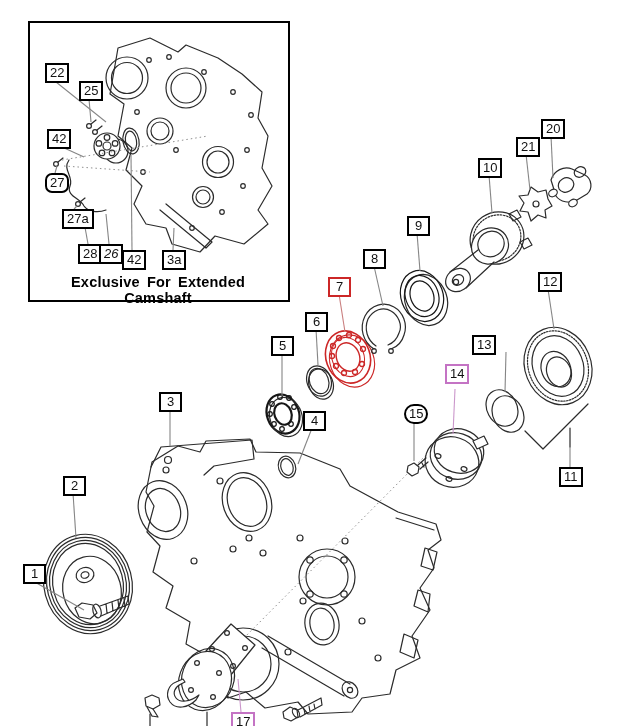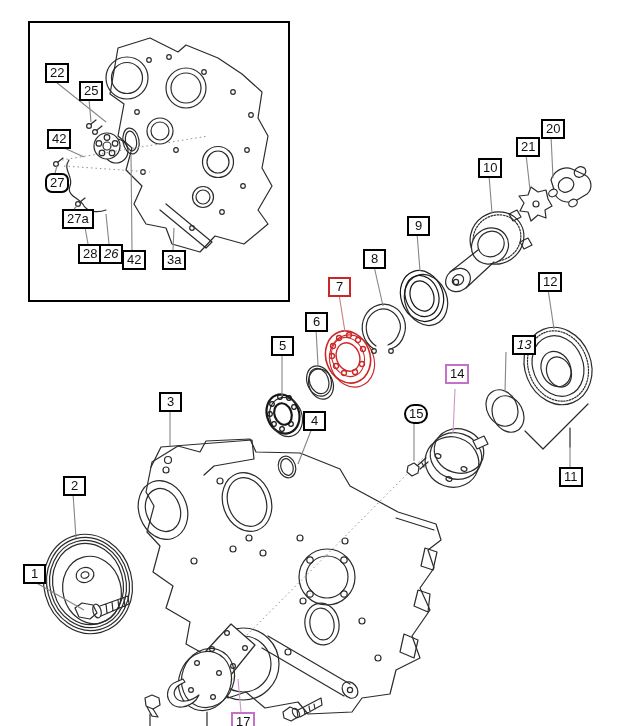--- a/index.html
+++ b/index.html
@@ -328,41 +328,42 @@
         <polyline points="170,409 170,446" fill="none" stroke="#858585" stroke-width="1.1"></polyline>
         <polyline points="312,428 298,464" fill="none" stroke="#858585" stroke-width="1.1"></polyline>
         <polyline points="73,493 76,538" fill="none" stroke="#858585" stroke-width="1.1"></polyline>
         <polyline points="33,581 84,610" fill="none" stroke="#858585" stroke-width="1.1"></polyline>
         <polyline points="570,467 570,447" fill="none" stroke="#858585" stroke-width="1.1"></polyline>
         <polyline points="241,712 238,679" fill="none" stroke="#cb97cb" stroke-width="1.1"></polyline>
       </g>
 </svg>
 
 <div class="inset-box"></div>
+<div class="inset-title">Exclusive For Extended Camshaft</div>
 
 <div id="labels-layer">
       <div class="callout" style="left: 45px; top: 63px; border-color: rgb(0, 0, 0);">22</div>
       <div class="callout" style="left: 79px; top: 81px; border-color: rgb(0, 0, 0);">25</div>
       <div class="callout" style="left: 47px; top: 129px; border-color: rgb(0, 0, 0);">42</div>
       <div class="callout" style="left: 45px; top: 173px; border-color: rgb(0, 0, 0); border-radius: 7px;">27</div>
       <div class="callout" style="left: 62px; top: 209px; border-color: rgb(0, 0, 0);">27a</div>
       <div class="callout" style="left: 78px; top: 244px; border-color: rgb(0, 0, 0);">28</div>
       <div class="callout" style="left: 99px; top: 244px; border-color: rgb(0, 0, 0); font-style: italic;">26</div>
       <div class="callout" style="left: 122px; top: 250px; border-color: rgb(0, 0, 0);">42</div>
       <div class="callout" style="left: 162px; top: 250px; border-color: rgb(0, 0, 0);">3a</div>
       <div class="callout" style="left: 541px; top: 119px; border-color: rgb(0, 0, 0);">20</div>
       <div class="callout" style="left: 516px; top: 137px; border-color: rgb(0, 0, 0);">21</div>
       <div class="callout" style="left: 478px; top: 158px; border-color: rgb(0, 0, 0);">10</div>
       <div class="callout" style="left: 407px; top: 216px; border-color: rgb(0, 0, 0);">9</div>
       <div class="callout" style="left: 363px; top: 249px; border-color: rgb(0, 0, 0);">8</div>
       <div class="callout" style="left: 328px; top: 277px; border-color: rgb(204, 39, 39);">7</div>
       <div class="callout" style="left: 305px; top: 312px; border-color: rgb(0, 0, 0);">6</div>
       <div class="callout" style="left: 271px; top: 336px; border-color: rgb(0, 0, 0);">5</div>
       <div class="callout" style="left: 538px; top: 272px; border-color: rgb(0, 0, 0);">12</div>
-      <div class="callout" style="left: 512px; top: 335px; border-color: rgb(0, 0, 0); font-style: italic;">13</div>
+      <div class="callout" style="left: 472px; top: 335px; border-color: rgb(0, 0, 0);">13</div>
       <div class="callout" style="left: 445px; top: 364px; border-color: rgb(196, 115, 196);">14</div>
       <div class="callout" style="left: 404px; top: 404px; border-color: rgb(0, 0, 0); border-radius: 10px;">15</div>
       <div class="callout" style="left: 159px; top: 392px; border-color: rgb(0, 0, 0);">3</div>
       <div class="callout" style="left: 303px; top: 411px; border-color: rgb(0, 0, 0);">4</div>
       <div class="callout" style="left: 63px; top: 476px; border-color: rgb(0, 0, 0);">2</div>
       <div class="callout" style="left: 23px; top: 564px; border-color: rgb(0, 0, 0);">1</div>
       <div class="callout" style="left: 559px; top: 467px; border-color: rgb(0, 0, 0);">11</div>
       <div class="callout" style="left: 231px; top: 712px; border-color: rgb(196, 115, 196);">17</div>
     </div>
 

